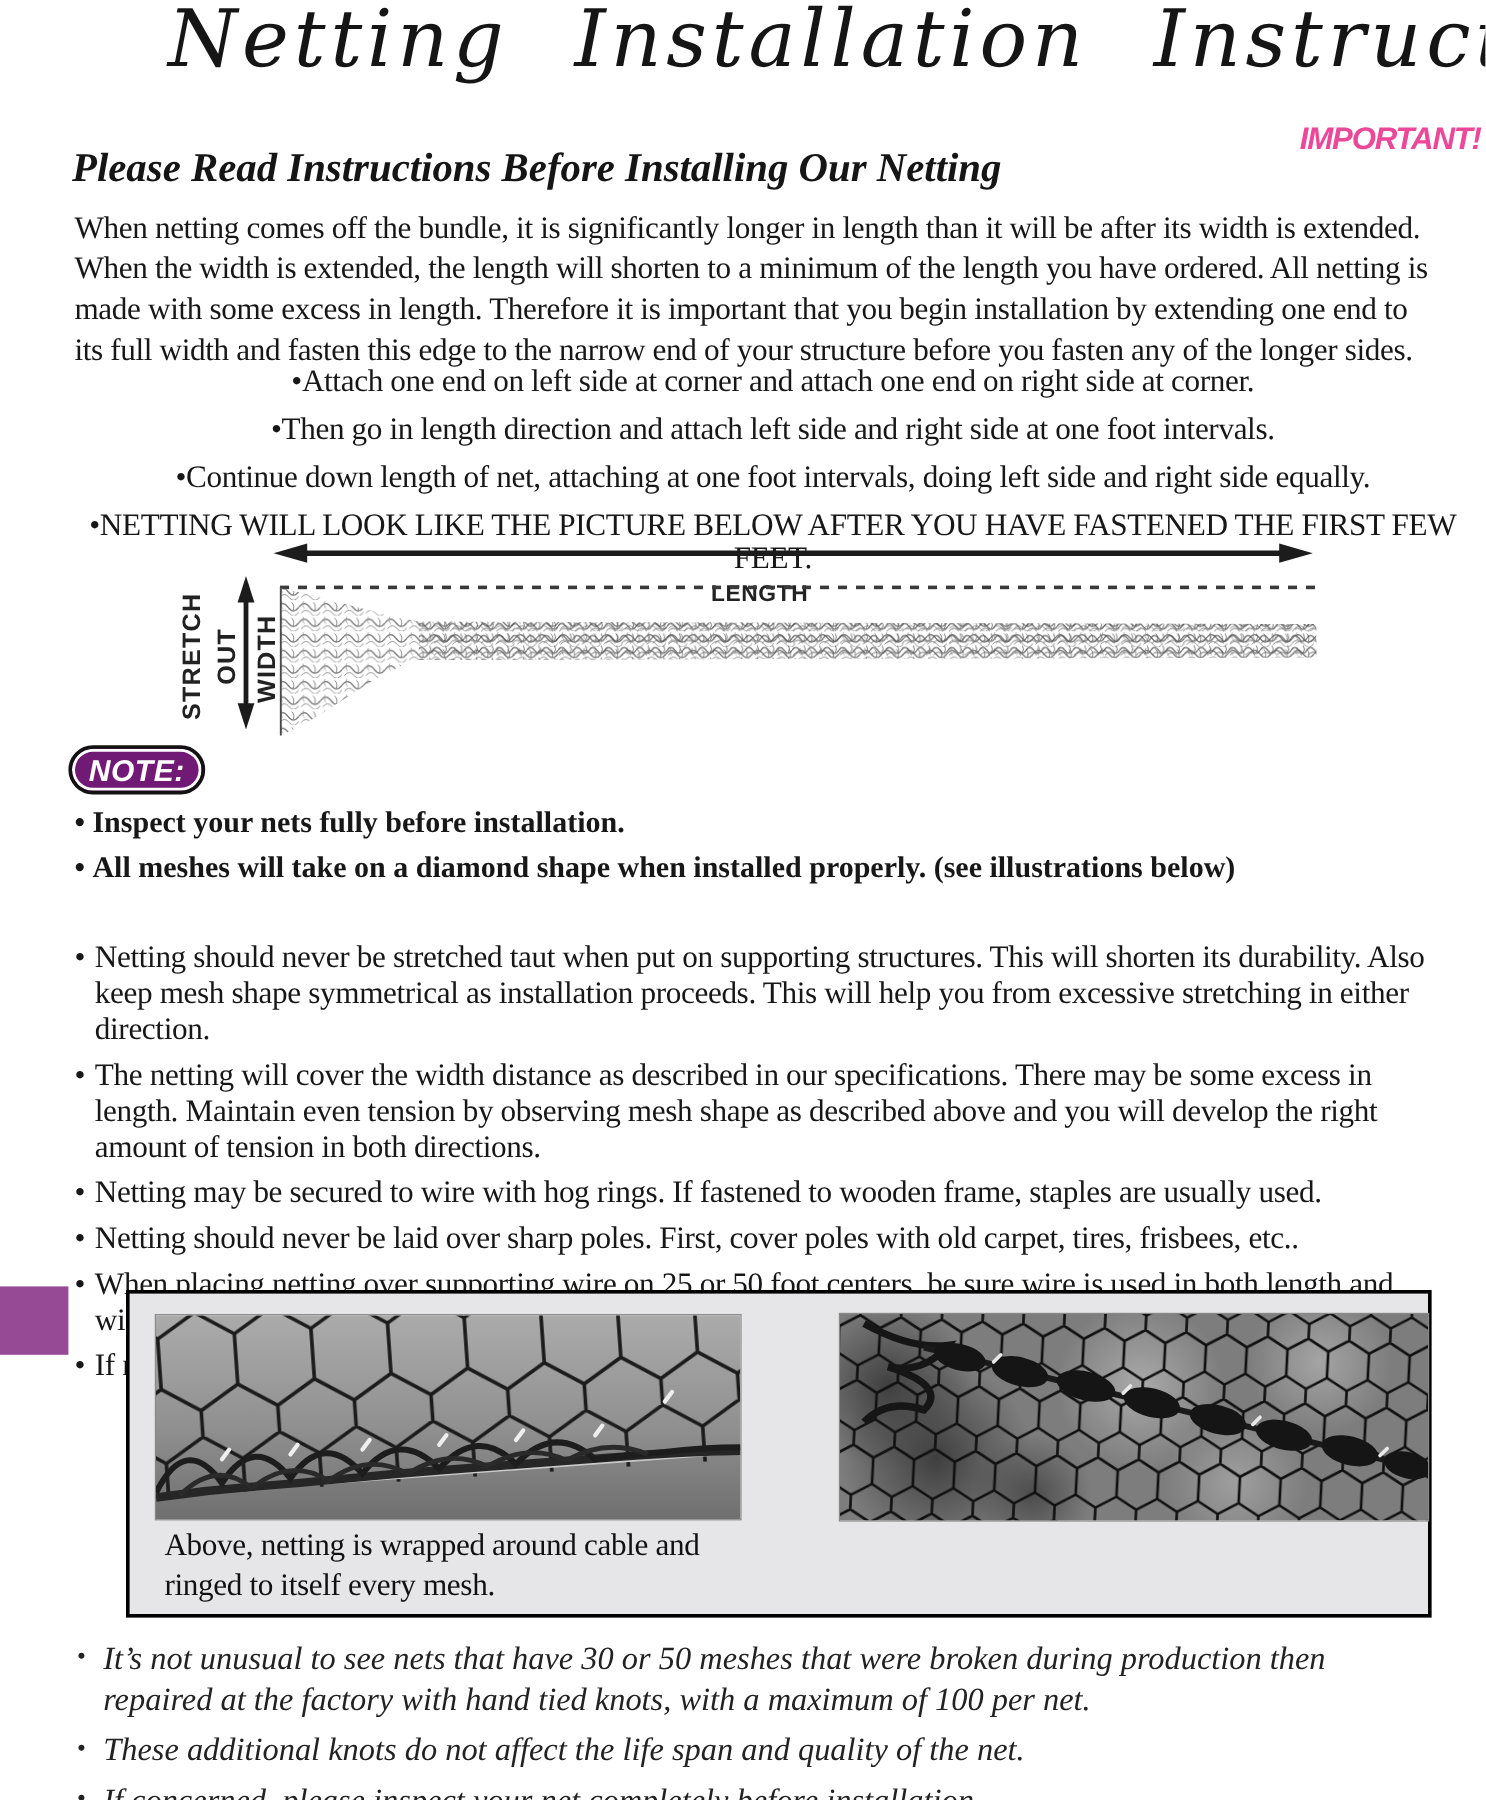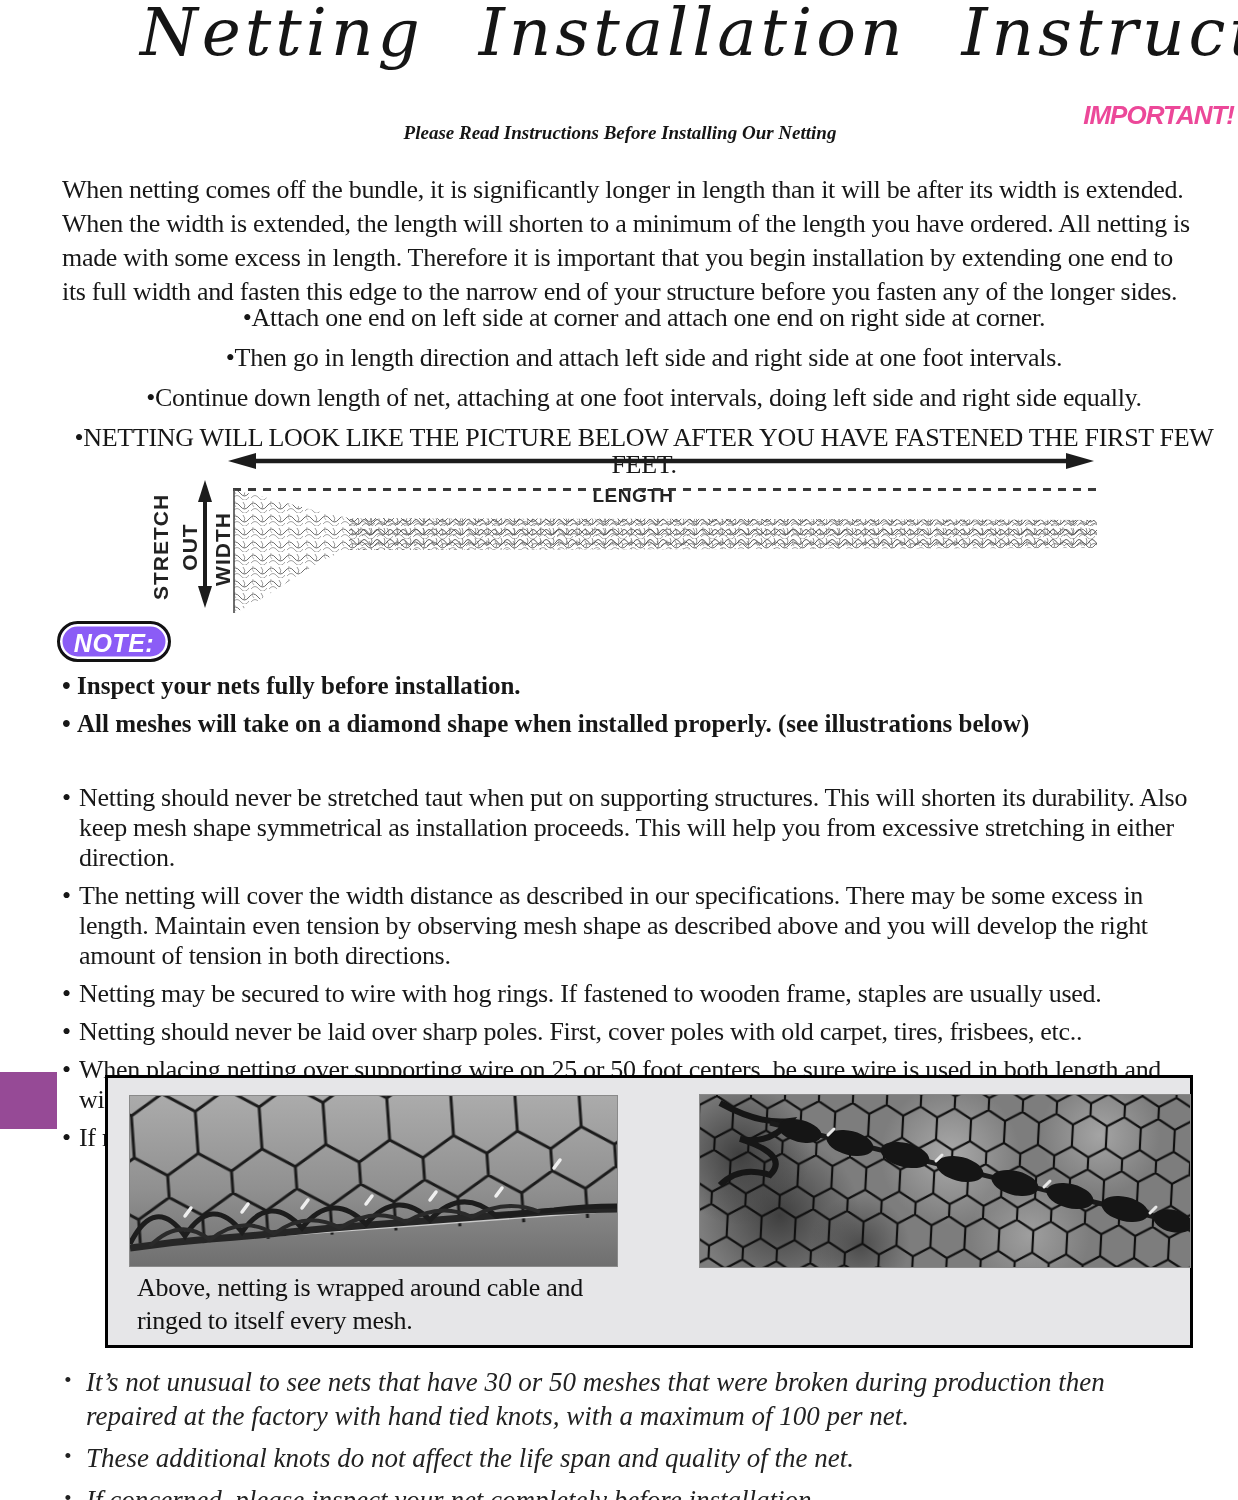--- a/index.html
+++ b/index.html
@@ -6,22 +6,22 @@
   #page{position:relative;width:1238px;height:1500px;background:#ffffff;overflow:hidden;
         font-family:"Liberation Serif",serif;color:#171717;}
 
   
   .title{position:absolute;top:-6px;left:140px;width:1098px;text-align:center;
          font-family:"DejaVu Serif",serif;font-style:italic;font-size:66px;
          letter-spacing:4px;word-spacing:30px;color:#151515;white-space:nowrap;}
   .important{position:absolute;top:100px;right:4px;
              font-family:"Liberation Sans",sans-serif;font-weight:900;font-style:italic;
              font-size:26px;letter-spacing:-1px;color:#ec4899;}
-  .subtitle{position:absolute;top:122px;left:60px;width:1120px;text-align:center;
-            font-weight:bold;font-style:italic;font-size:19px;color:#151515;}
+  .subtitle{position:absolute;top:122px;left:60px;width:1120px;
+            font-weight:bold;font-style:italic;font-size:34px;color:#151515;}
 
   
   .intro{position:absolute;top:173px;left:62px;width:1128px;
          font-size:26px;line-height:34px;letter-spacing:-0.3px;}
   .steps{position:absolute;top:292px;left:62px;width:1140px;list-style:none;margin:12px;padding:0;text-align:center;}
   .steps li{font-size:26px;line-height:27px;margin-bottom:13px;letter-spacing:-0.3px;}
   .steps li::before{content:"\2022";}
 
   
   .diagram{position:absolute;top:0;left:0;width:1238px;height:630px;}
@@ -35,21 +35,21 @@
              font-family:"Liberation Sans",sans-serif;font-weight:bold;font-size:21px;
              letter-spacing:1px;color:#222;line-height:28px;}
   .lbl-stretch{top:533px;left:101px;width:120px;}
   .lbl-out{top:533px;left:160px;width:60px;}
   .lbl-width{top:535px;left:168px;width:110px;}
   .v-arrow{position:absolute;top:480px;left:197px;}
   .net-sketch{position:absolute;top:487px;left:231px;}
 
   
   .note-badge{position:absolute;top:621px;left:57px;width:114px;height:41px;
-              background:#8b5cf6;border:3px solid #121212;border-radius:24px;
+              background:#701a75;border:3px solid #121212;border-radius:24px;
               box-shadow:inset 0 0 0 2.5px #ffffff;
               color:#fff;font-family:"Liberation Sans",sans-serif;font-weight:900;
               font-style:italic;font-size:25px;letter-spacing:0.5px;
               text-align:center;line-height:38px;box-sizing:border-box;}
   .note-bullets{position:absolute;top:672px;left:62px;width:1140px;list-style:none;margin:0;padding:0;}
   .note-bullets li{font-size:25px;font-weight:bold;line-height:28px;margin-bottom:10px;}
   .note-bullets li::before{content:"\2022\00a0";}
 
   
   .guidelines{position:absolute;top:783px;left:62px;width:1152px;list-style:none;margin:0;padding:0;}

